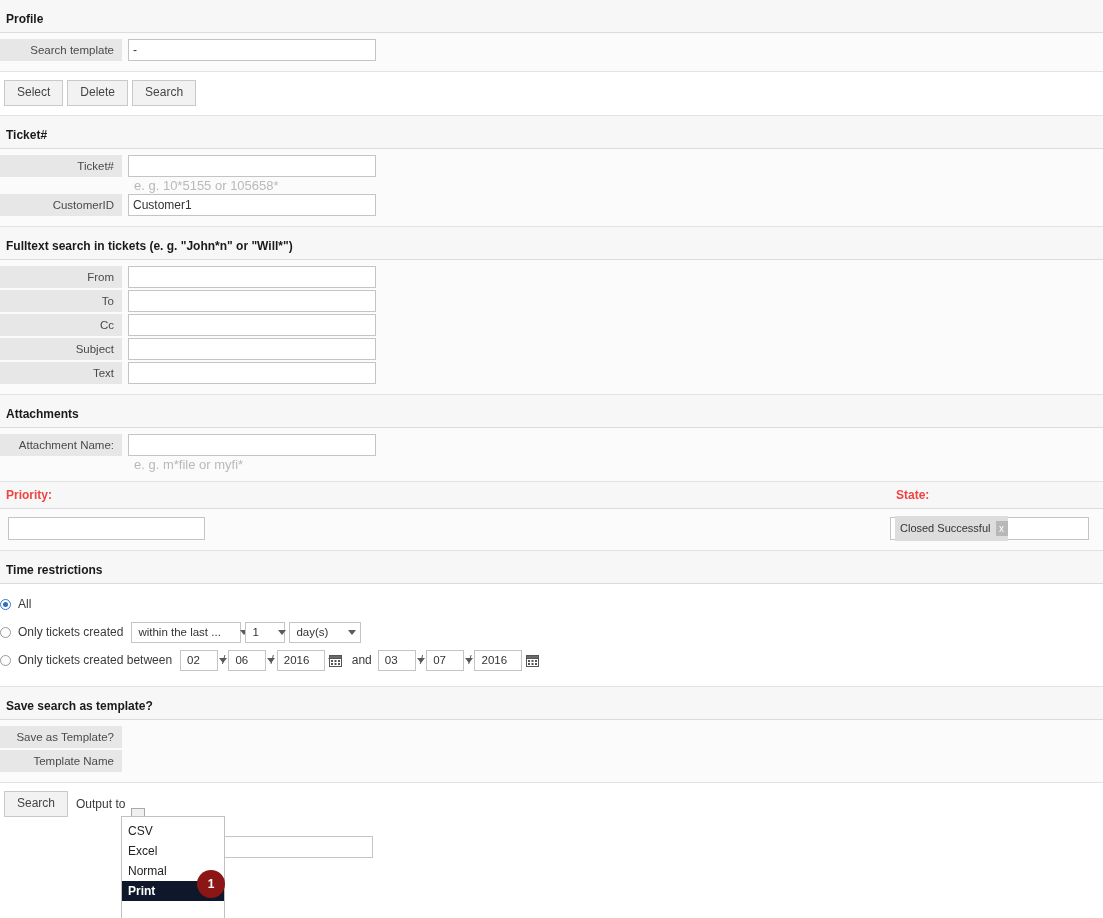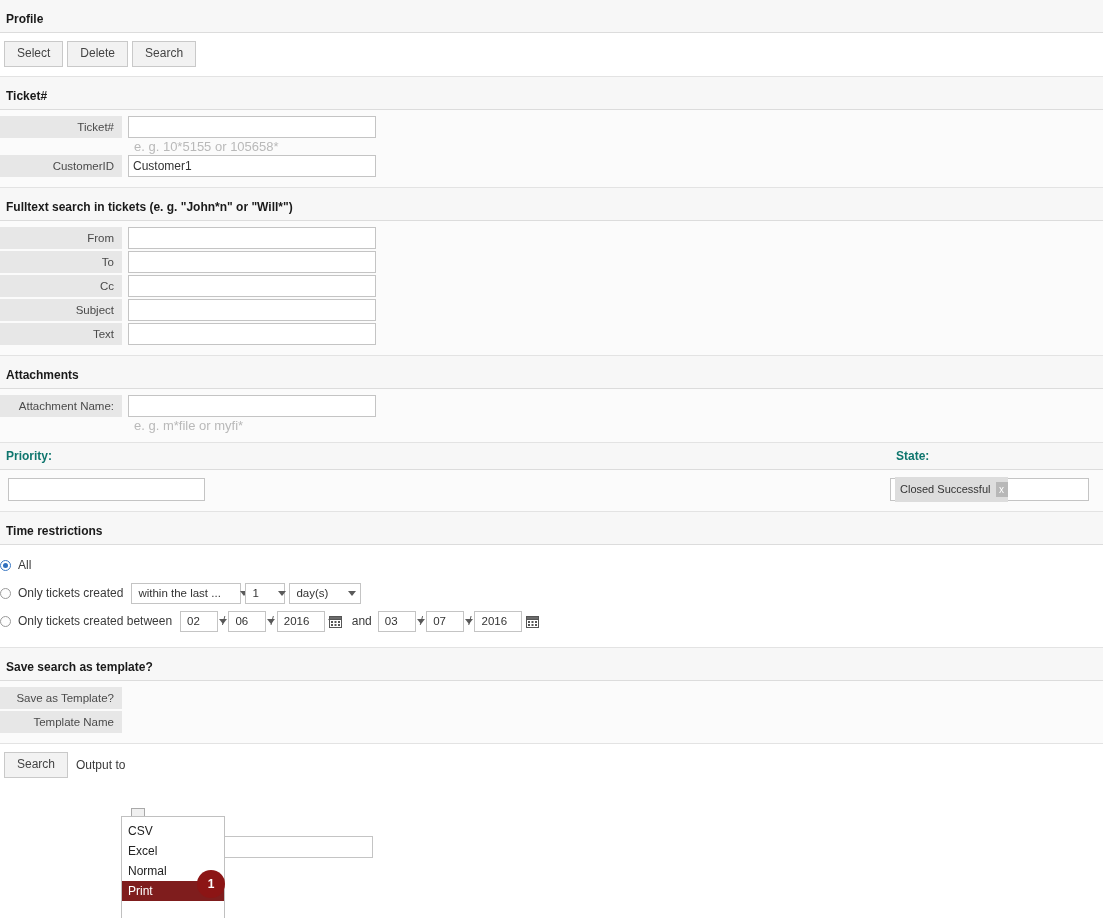--- a/index.html
+++ b/index.html
@@ -66,21 +66,21 @@
     padding: 4px 12px 5px 12px;
     font-family: "Liberation Sans", sans-serif;
     font-size: 12px;
     color: #444;
     line-height: 15px;
     cursor: pointer;
   }
 
   
   .split-head { display: flex; width: 100%; background:#f7f7f7; border-bottom:1px solid #dcdcdc; }
-  .split-head > div { font-weight: bold; font-size:12px; color:#0f766e; padding:6px 0 6px 6px; line-height:14px;}
+  .split-head > div { font-weight: bold; font-size:12px; color:#ef4444; padding:6px 0 6px 6px; line-height:14px;}
   .split-head .left { width: 890px; }
   .split-head .right { width: 213px; }
   .split-body { display:flex; width:100%; background:#fbfbfb; padding: 8px 0 10px 0; border-bottom:1px solid #e3e3e3;}
   .split-body .left { width: 890px; padding-left: 8px; }
   .split-body .right { width: 213px; }
   .plainbox { width:197px; height:23px; border:1px solid #c4c4c4; background:#fff; }
   .tokenbox {
     width: 199px; height: 23px; border: 1px solid #c4c4c4; background:#fff;
     display:flex; align-items:center; padding:0 2px;
   }
@@ -158,20 +158,28 @@
     position:absolute; left:127px; top:836px; width:246px; height:22px;
     border:1px solid #c4c4c4; background:#fff; z-index:5;
   }
 </style>
 </head>
 <body>
 
 <div class="page">
 
   <div class="sec-head">Profile</div>
+  <div class="sec-body">
+    <div class="frow">
+      <div class="flabel">Search template</div>
+      <div class="ffield">
+        <input class="txt" value="-" style="">
+      </div>
+    </div>
+  </div>
 
   <div class="btnbar">
     <button class="btn">Select</button>
     <button class="btn">Delete</button>
     <button class="btn">Search</button>
   </div>
 
   <div class="sec-head">Ticket#</div>
   <div class="sec-body">
     <div class="frow">
@@ -361,19 +369,19 @@
     <button class="btn">Search</button>
     <span class="outlabel">Output to</span>
   </div>
 
   <div class="chk"></div>
 
   <div class="dropdown">
     <div class="dd-item">CSV</div>
     <div class="dd-item">Excel</div>
     <div class="dd-item">Normal</div>
-    <div class="dd-item sel-hl" style="background: #7f1d1d;">Print</div>
+    <div class="dd-item sel-hl" style="background: #0f172a; font-weight: bold;">Print</div>
     <div class="dd-pad"></div>
   </div>
 
   <div class="badge" style="background: rgb(140, 21, 21);">1</div>
 
 </div>
 
 </body></html>

